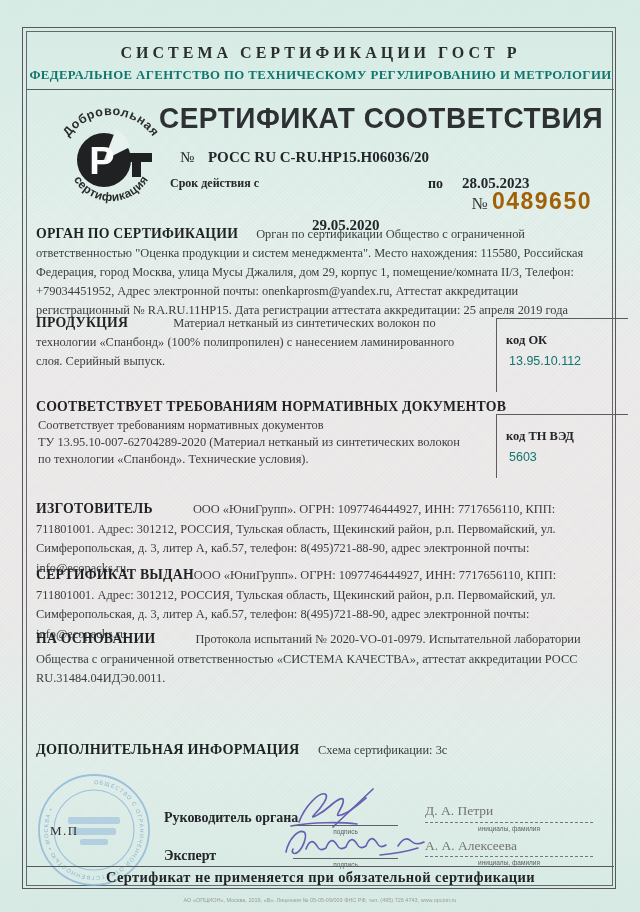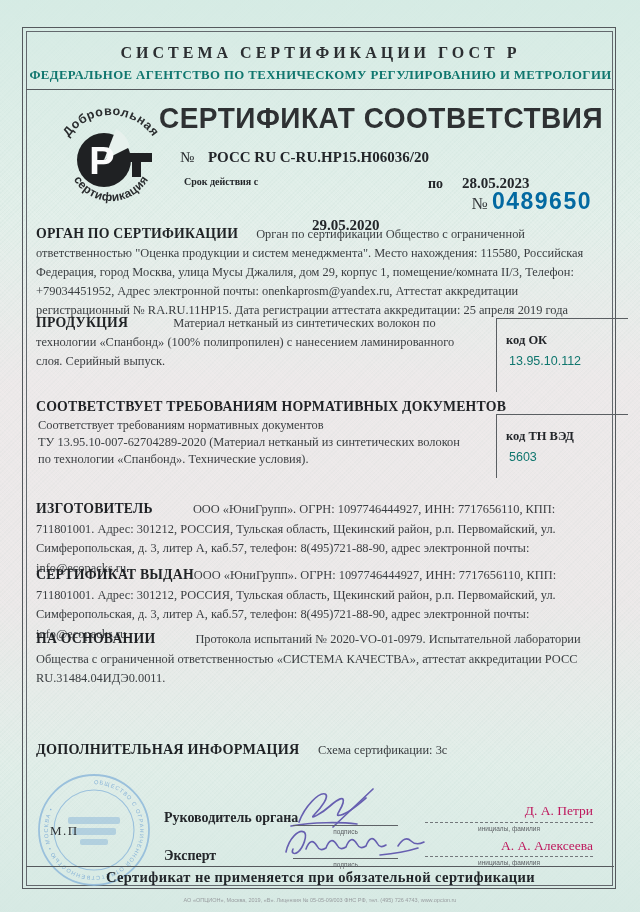--- a/index.html
+++ b/index.html
@@ -36,21 +36,21 @@
   .pre { white-space:pre-line; }
   .g18 { padding-right:18px;margin-top:27px; } .g36 { }
   .g40 { padding-right:40px; } .g45 { padding-right:45px; }
   .codebox { border-top:1.2px solid #5a5e62; border-left:1.2px solid #5a5e62; padding:14px 0 0 9px;margin-left:16px; }
   .codelabel { font-weight:bold; font-size:12.5px; color:#23262a; }
   .codeval { font-family:"Liberation Sans", sans-serif; font-size:12.5px; color:#0f766e; margin-top:6px; padding-left:3px; }
   .role { font-weight:bold; font-size:14px; color:#23262a;margin-left:24px; }
   .sigline { border-top:1px solid #5e6266; height:0; }
   .nameline { border-top:1px dashed #73777b; height:0; }
   .cap { font-family:"Liberation Sans", sans-serif; font-size:6.5px; color:#5c6064; text-align:center; }
-  .name { font-size:13.5px; color:#be185d; text-align:right; }
+  .name { font-size:13.5px; color:#737373; text-align:left; }
   .mp { font-size:13px; letter-spacing:1.5px; color:#2e3134; }
   .footnote { font-weight:bold; font-size:14.5px; color:#22262a; text-align:center; letter-spacing:.4px; }
   .imprint { font-family:"Liberation Sans", sans-serif; font-size:5.5px; color:#989c9f; text-align:center; }
   svg { overflow:visible; }
 </style>
 </head>
 <body>
 
 <div class="texture"></div>
 
@@ -79,28 +79,28 @@
     <text x="50" y="78" font-size="38" font-weight="bold" fill="#fbfcfc" text-anchor="middle" font-family="Liberation Sans, sans-serif">Р</text>
     <path d="M70,57 h30 v9 h-11 v15 h-9 v-15 h-10 z" fill="#1f2123"></path>
   </g>
 </svg>
 
 <div class="a title" style="left:150px; top:103px; width:462px;">СЕРТИФИКАТ СООТВЕТСТВИЯ</div>
 
 <div class="a numline" style="left:180px; top:149px;">№</div>
 <div class="a numline serifbold" style="left:208px; top:149px;">РОСС RU C-RU.НР15.Н06036/20</div>
 
-<div class="a numline serifbold" style="left:184px; top:176px; font-size:10px;">Срок действия с</div>
+<div class="a numline serifbold" style="left:170px; top:176px; font-size:12px;">Срок действия с</div>
 <div class="a numline serifbold" style="left:312px; top:175px;margin-top:42px;">29.05.2020</div>
 <div class="a numline serifbold" style="left:428px; top:176px; font-size:14px;">по</div>
 <div class="a numline serifbold" style="left:462px; top:175px;">28.05.2023</div>
 
 <div class="a" style="left:440px; top:188px; width:152px; display:flex; justify-content:flex-end; align-items:baseline; gap:4px;">
   <span style="font-size:17px; color:#34383b;">№</span>
-  <span class="red-num" style="font-size:23px; color:#0369a1;">0489650</span>
+  <span class="red-num" style="font-size:23px; color:#a16207;">0489650</span>
 </div>
 
 <p class="a sec" style="left:36px; top:224px; width:556px;">
   <span class="sh g18">ОРГАН ПО СЕРТИФИКАЦИИ</span><span class="sb">Орган по сертификации Общество с ограниченной ответственностью "Оценка продукции и систем менеджмента". Место нахождения: 115580, Российская Федерация, город Москва, улица Мусы Джалиля, дом 29, корпус 1, помещение/комната II/3, Телефон: +79034451952, Адрес электронной почты: onenkaprosm@yandex.ru, Аттестат аккредитации регистрационный № RA.RU.11НР15. Дата регистрации аттестата аккредитации: 25 апреля 2019 года</span>
 </p>
 
 <p class="a sec" style="left:36px; top:313px; width:426px;">
   <span class="sh g45">ПРОДУКЦИЯ</span><span class="sb">Материал нетканый из синтетических волокон по технологии «Спанбонд» (100% полипропилен) с нанесением ламинированного слоя. Серийный выпуск.</span>
 </p>
 <div class="a codebox" style="left:480px; top:318px; width:132px; height:74px;">

